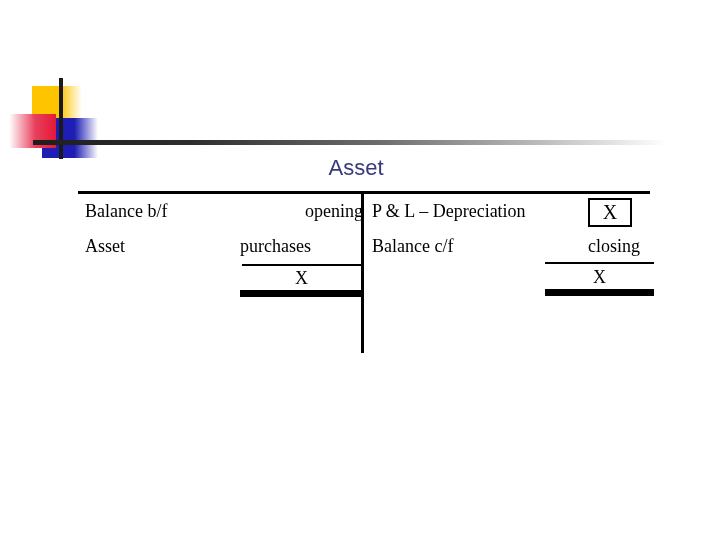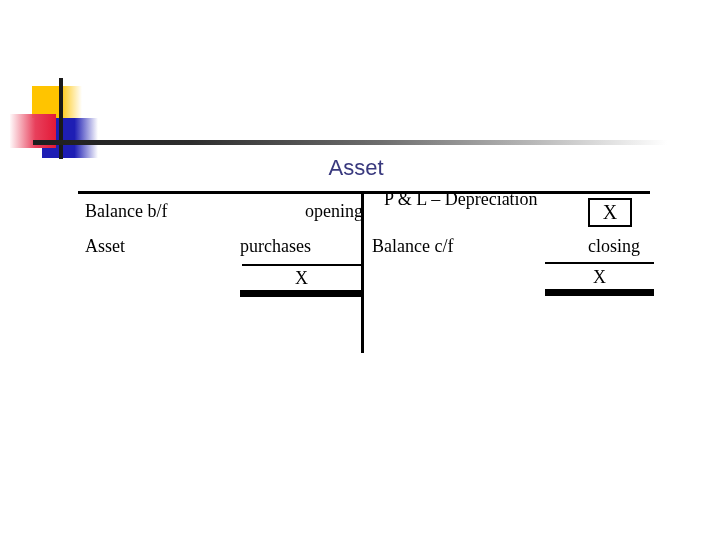--- a/index.html
+++ b/index.html
@@ -68,21 +68,21 @@
     font-size: 18px;
     line-height: 24px;
     white-space: nowrap;
   }
   .debit-label-1  { left: 85px;  top: 199px; }
   .debit-label-2  { left: 85px;  top: 234px; }
   .debit-value-1  { left: 247px; top: 199px; width: 116px; text-align: right; }
   .debit-value-2  { left: 240px; top: 234px; width: 116px; text-align: left; }
   .debit-total    { left: 242px; top: 266px; width: 119px; text-align: center; }
 
-  .credit-label-1 { left: 372px; top: 187px; margin-left: 12px; }
+  .credit-label-1 { left: 372px; top: 199px; }
   .credit-label-2 { left: 372px; top: 234px; }
   .credit-value-2 { left: 520px; top: 234px; width: 120px; text-align: right; }
   .credit-total   { left: 545px; top: 265px; width: 109px; text-align: center; }
 
   .x-box {
     left: 588px; top: 198px; width: 40px; height: 25px;
     border: 2px solid #000;
     background: #ffffff;
     text-align: center;
     font-size: 20px;

